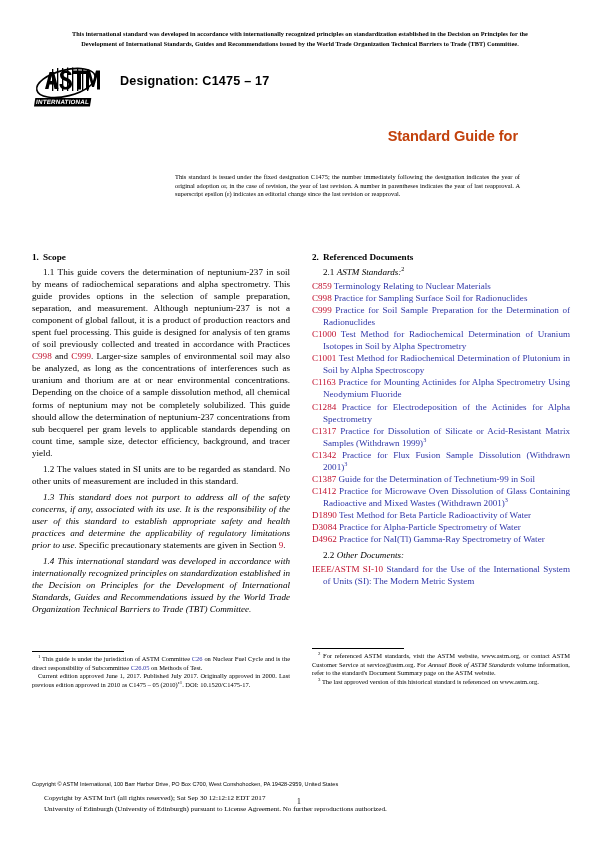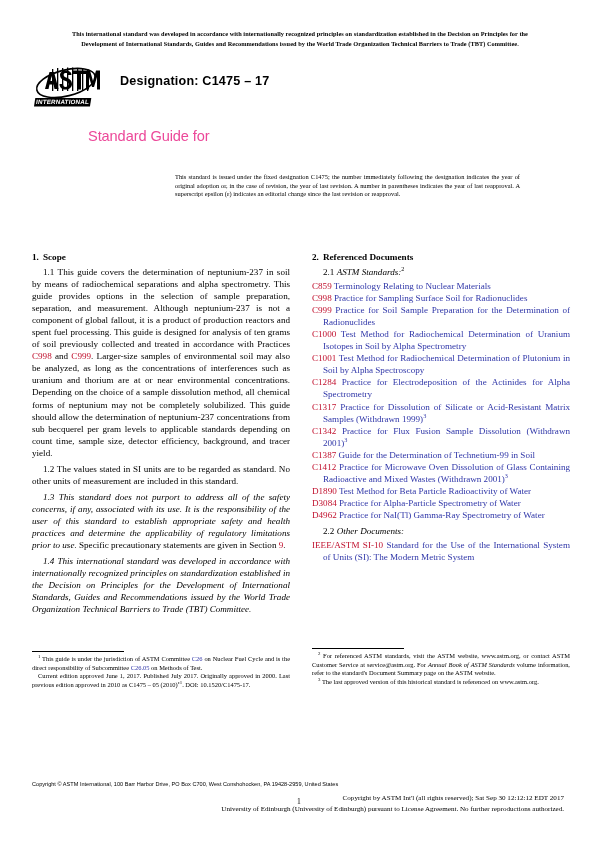--- a/index.html
+++ b/index.html
@@ -67,25 +67,26 @@
 
   
   .title-block {
     position: absolute;
     left: 88px;
     top: 127px;
     width: 430px;
   }
   .title-line {
     font-family: "Liberation Sans", sans-serif;
-    font-weight: normal;
+    font-weight: bold;
     font-size: 14.6px;
     line-height: 19px;
     letter-spacing: -0.1px;
-    color: #ec4899;
+    color: #c2410c;
+    text-align: right;
   }
   .title-line sup {
     font-size: 8.4px;
     vertical-align: super;
     line-height: 0;
   }
   .issued-note {
     position: absolute;
     left: 175px;
     top: 173px;
@@ -201,21 +202,20 @@
   }
   .footer-license {
     position: absolute;
     left: 44px;
     top: 793px;
     width: 520px;
     font-family: "Liberation Serif", serif;
     font-size: 7.1px;
     line-height: 11.4px;
     color: #000;
-    text-align: right;
   }
   .footer-license div { white-space: nowrap; }
   .page-num {
     position: absolute;
     left: 297px;
     top: 797px;
     font-family: "Liberation Serif", serif;
     font-size: 7.6px;
     color: #000;
   }
@@ -291,20 +291,21 @@
       <span>2.1</span>
       <span class="lbl">ASTM Standards:</span><sup>2</sup>
     </div>
 
     <ul class="reflist">
       <li><span class="desig">C859</span> <span>Terminology Relating to Nuclear Materials</span></li>
       <li><span class="desig">C998</span> <span>Practice for Sampling Surface Soil for Radionuclides</span></li>
       <li><span class="desig">C999</span> <span>Practice for Soil Sample Preparation for the Determination of Radionuclides</span></li>
       <li><span class="desig">C1000</span> <span>Test Method for Radiochemical Determination of Uranium Isotopes in Soil by Alpha Spectrometry</span></li>
       <li><span class="desig">C1001</span> <span>Test Method for Radiochemical Determination of Plutonium in Soil by Alpha Spectroscopy</span></li>
+      <li><span class="desig">C1163</span> <span>Practice for Mounting Actinides for Alpha Spectrometry Using Neodymium Fluoride</span></li>
       <li><span class="desig">C1284</span> <span>Practice for Electrodeposition of the Actinides for Alpha Spectrometry</span></li>
       <li><span class="desig">C1317</span> <span>Practice for Dissolution of Silicate or Acid-Resistant Matrix Samples (Withdrawn 1999)</span><sup>3</sup></li>
       <li><span class="desig">C1342</span> <span>Practice for Flux Fusion Sample Dissolution (Withdrawn 2001)</span><sup>3</sup></li>
       <li><span class="desig">C1387</span> <span>Guide for the Determination of Technetium-99 in Soil</span></li>
       <li><span class="desig">C1412</span> <span>Practice for Microwave Oven Dissolution of Glass Containing Radioactive and Mixed Wastes (Withdrawn 2001)</span><sup>3</sup></li>
       <li><span class="desig">D1890</span> <span>Test Method for Beta Particle Radioactivity of Water</span></li>
       <li><span class="desig">D3084</span> <span>Practice for Alpha-Particle Spectrometry of Water</span></li>
       <li><span class="desig">D4962</span> <span>Practice for NaI(Tl) Gamma-Ray Spectrometry of Water</span></li>
     </ul>
 

